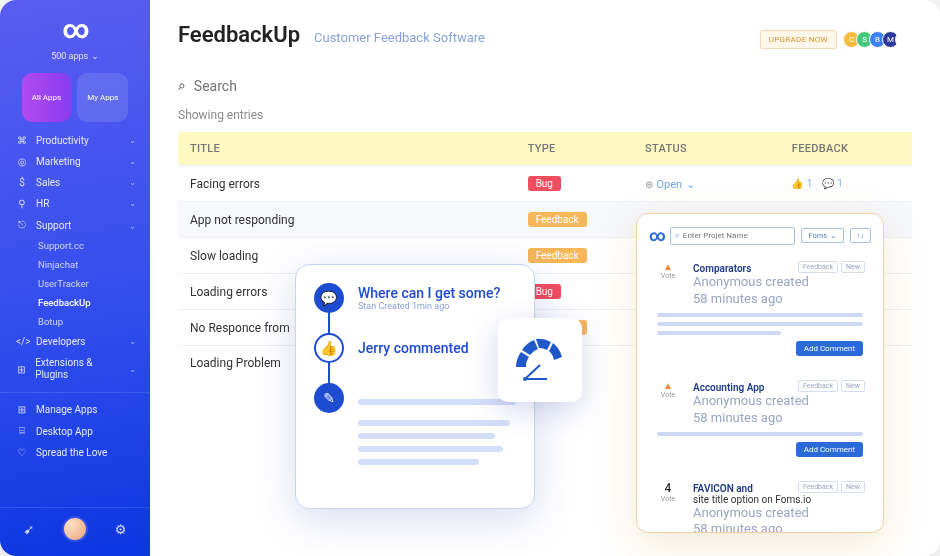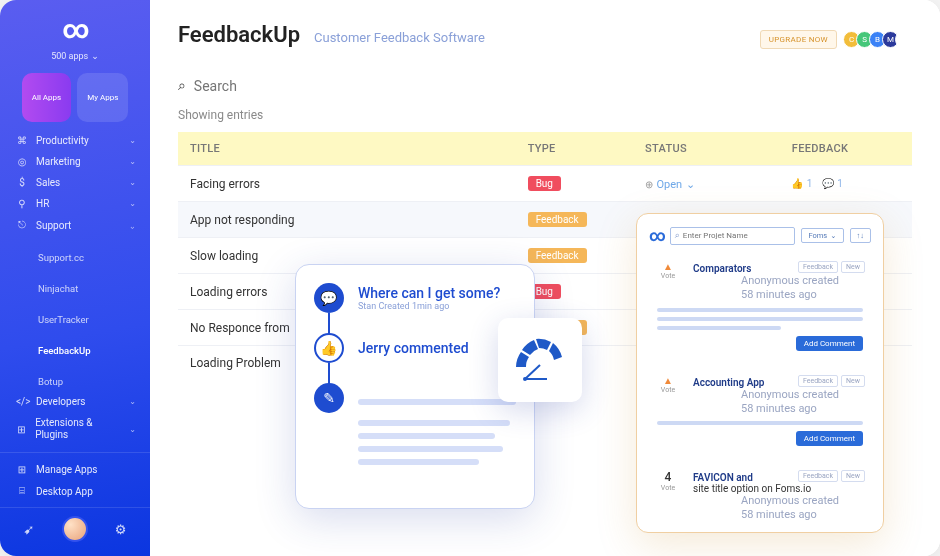--- a/index.html
+++ b/index.html
@@ -13,21 +13,21 @@
 .apps-count { font-size: 9px; opacity: .85; display: inline-flex; align-items: center; gap: 3px; }
 .tabs-row { display: flex; gap: 6px; justify-content: center; margin: 10px 0 8px; }
 .pill { font-size: 8px; padding: 20px 10px; border-radius: 10px; background: #6a3cf0; background: linear-gradient(90deg,#b24bf0,#8a3bf0); cursor: pointer; }
 .pill.alt { background: rgba(255,255,255,0.12); text-align: right; }
 
 .nav { flex: 1; overflow: hidden; font-size: 10px; }
 .nav-item { display: flex; align-items: center; gap: 8px; padding: 5px 14px 5px 16px; opacity: .88; cursor: pointer; position: relative; }
 .nav-item .ico { width: 12px; text-align: center; font-size: 10px; opacity: .9; }
 .nav-item .chev { margin-left: auto; font-size: 8px; opacity: .7; }
 .nav-item.expanded .chev { transform: rotate(180deg); }
-.sub-item { padding: 4px 10px 4px 38px; font-size: 9.5px; opacity: .75; cursor: pointer; margin-top: 12px; }
+.sub-item { padding: 4px 10px 4px 38px; font-size: 9.5px; opacity: .75; cursor: pointer; }
 .sub-item.active { opacity: 1; font-weight: 500; }
 
 .nav-bottom { border-top: 1px solid rgba(255,255,255,0.12); margin-top: 6px; padding-top: 6px; font-size: 10px; }
 .footer-row { display: flex; justify-content: space-around; align-items: center; padding: 8px 10px 6px; border-top: 1px solid rgba(255,255,255,0.12); }
 .avatar { width: 26px; height: 26px; border-radius: 50%; background: radial-gradient(circle at 30% 30%, #ffe1c6, #e8a27a); border: 2px solid #3352ee; }
 .footer-icon { opacity: .8; font-size: 13px; }
 
 
 .main { flex: 1; background: #fff; padding: 22px 28px 0; position: relative; overflow: visible; }
 .header-row { display: flex; align-items: baseline; gap: 14px; }
@@ -72,21 +72,21 @@
 .feed-search { flex: 1; display: flex; align-items: center; border: 1px solid #aac0e8; border-radius: 2px; height: 18px; padding: 0 4px; gap: 3px; }
 .feed-search input { border: none; outline: none; font-size: 8px; color: #888; width: 100%; }
 .feed-pill { border: 1px solid #aac0e8; border-radius: 2px; font-size: 7.5px; color: #557ab8; padding: 2px 6px; display: inline-flex; align-items: center; gap: 3px; }
 .feed-item { border-radius: 4px; padding: 8px 8px 8px 8px; margin-top: 10px; position: relative; }
 .feed-vote { position: absolute; left: 4px; top: 6px; width: 30px; text-align: center; }
 .feed-vote .num { font-size: 12px; color: #333; font-weight: 500; }
 .feed-vote .arrow { font-size: 10px; color: #f08a3a; }
 .feed-vote .lab { font-size: 7px; color: #999; }
 .feed-body { margin-left: 36px; }
 .feed-title { font-size: 10px; color: #1f3b88; font-weight: 600; }
-.feed-meta { font-size: 11px; color: #9aa5c2; line-height: 1.3; margin-left: 48px; }
+.feed-meta { font-size: 13px; color: #9aa5c2; line-height: 1.3; }
 .feed-tags { position: absolute; right: 6px; top: 6px; display: flex; gap: 3px; }
 .ftag { font-size: 7px; color: #9aa5c2; border: 1px solid #d4dcef; border-radius: 2px; padding: 1px 4px; background: #fff; }
 .sk2 { height: 4px; background: #cdd9f4; border-radius: 2px; margin-top: 5px; }
 .add-btn { font-size: 8px; color: #fff; background: #2a6bd9; padding: 3px 8px; border-radius: 3px; display: inline-block; margin-top: 6px; float: right; }
 .add-btn.off { background: #2a6bd9; }
 </style>
 </head>
 <body>
 
 <div class="app-shell">

